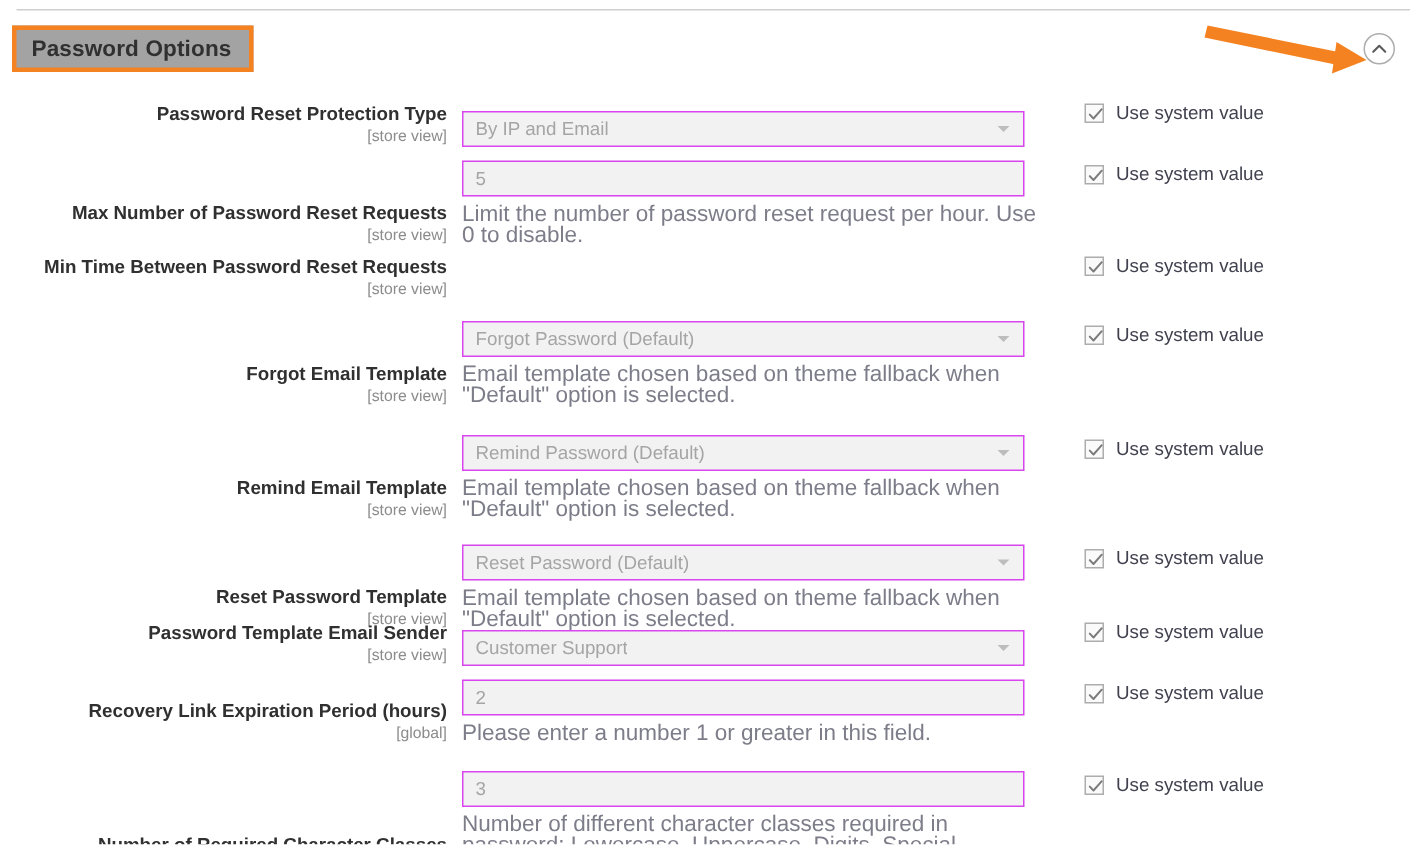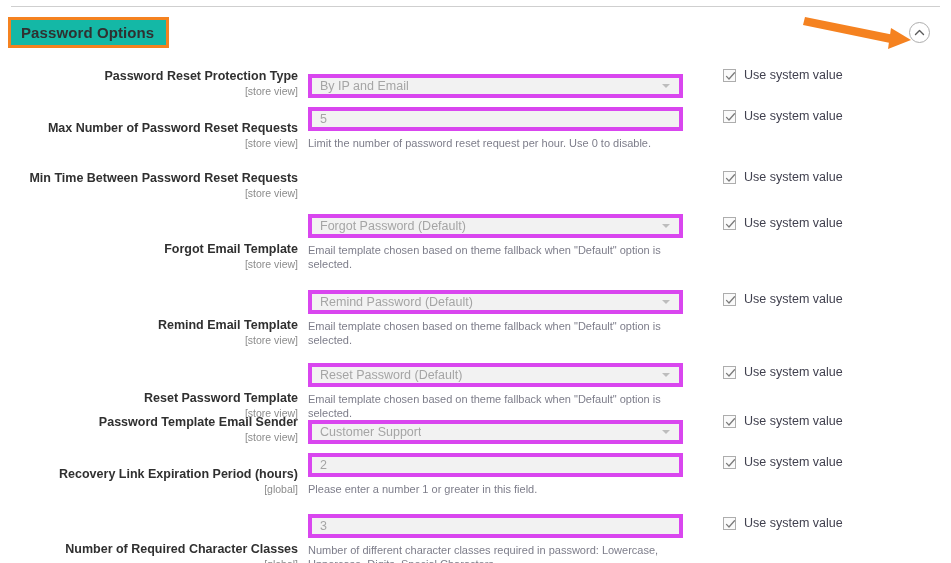--- a/index.html
+++ b/index.html
@@ -27,21 +27,21 @@
 
   
   .section-header {
     position: absolute;
     left: 8px; top: 17px;
     height: 31px;
     display: flex;
     align-items: center;
     padding: 0 12px 0 10px;
     border: 3px solid #f58220;
-    background: #14b8a6;
+    background: #a3a3a3;
   }
   .section-title {
     font-size: 15px;
     font-weight: bold;
     color: #303030;
     letter-spacing: 0.1px;
     white-space: nowrap;
   }
 
   
@@ -102,21 +102,21 @@
   }
   .control-col {
     width: 375px;
     flex: 0 0 375px;
   }
   .control {
     position: relative;
     width: 375px;
     height: 24px;
     background: #f2f2f2;
-    border: 4px solid #d946ef;
+    border: 1px solid #d946ef;
     display: flex;
     align-items: center;
     padding: 0 8px;
   }
   .control.select { padding-right: 24px; }
   .control-value {
     font-size: 12.5px;
     color: #a5a5a5;
     white-space: nowrap;
     overflow: hidden;
@@ -125,21 +125,21 @@
   .caret {
     position: absolute;
     right: 9px; top: 50%;
     margin-top: -2px;
     width: 0; height: 0;
     border-left: 4px solid transparent;
     border-right: 4px solid transparent;
     border-top: 4px solid #bdbdbd;
   }
   .note {
-    font-size: 11px;
+    font-size: 15px;
     color: #7d7d8a;
     line-height: 14px;
     margin-top: 5px;
     width: 388px;
   }
 
   
   .sysval {
     position: absolute;
     left: 723px;

